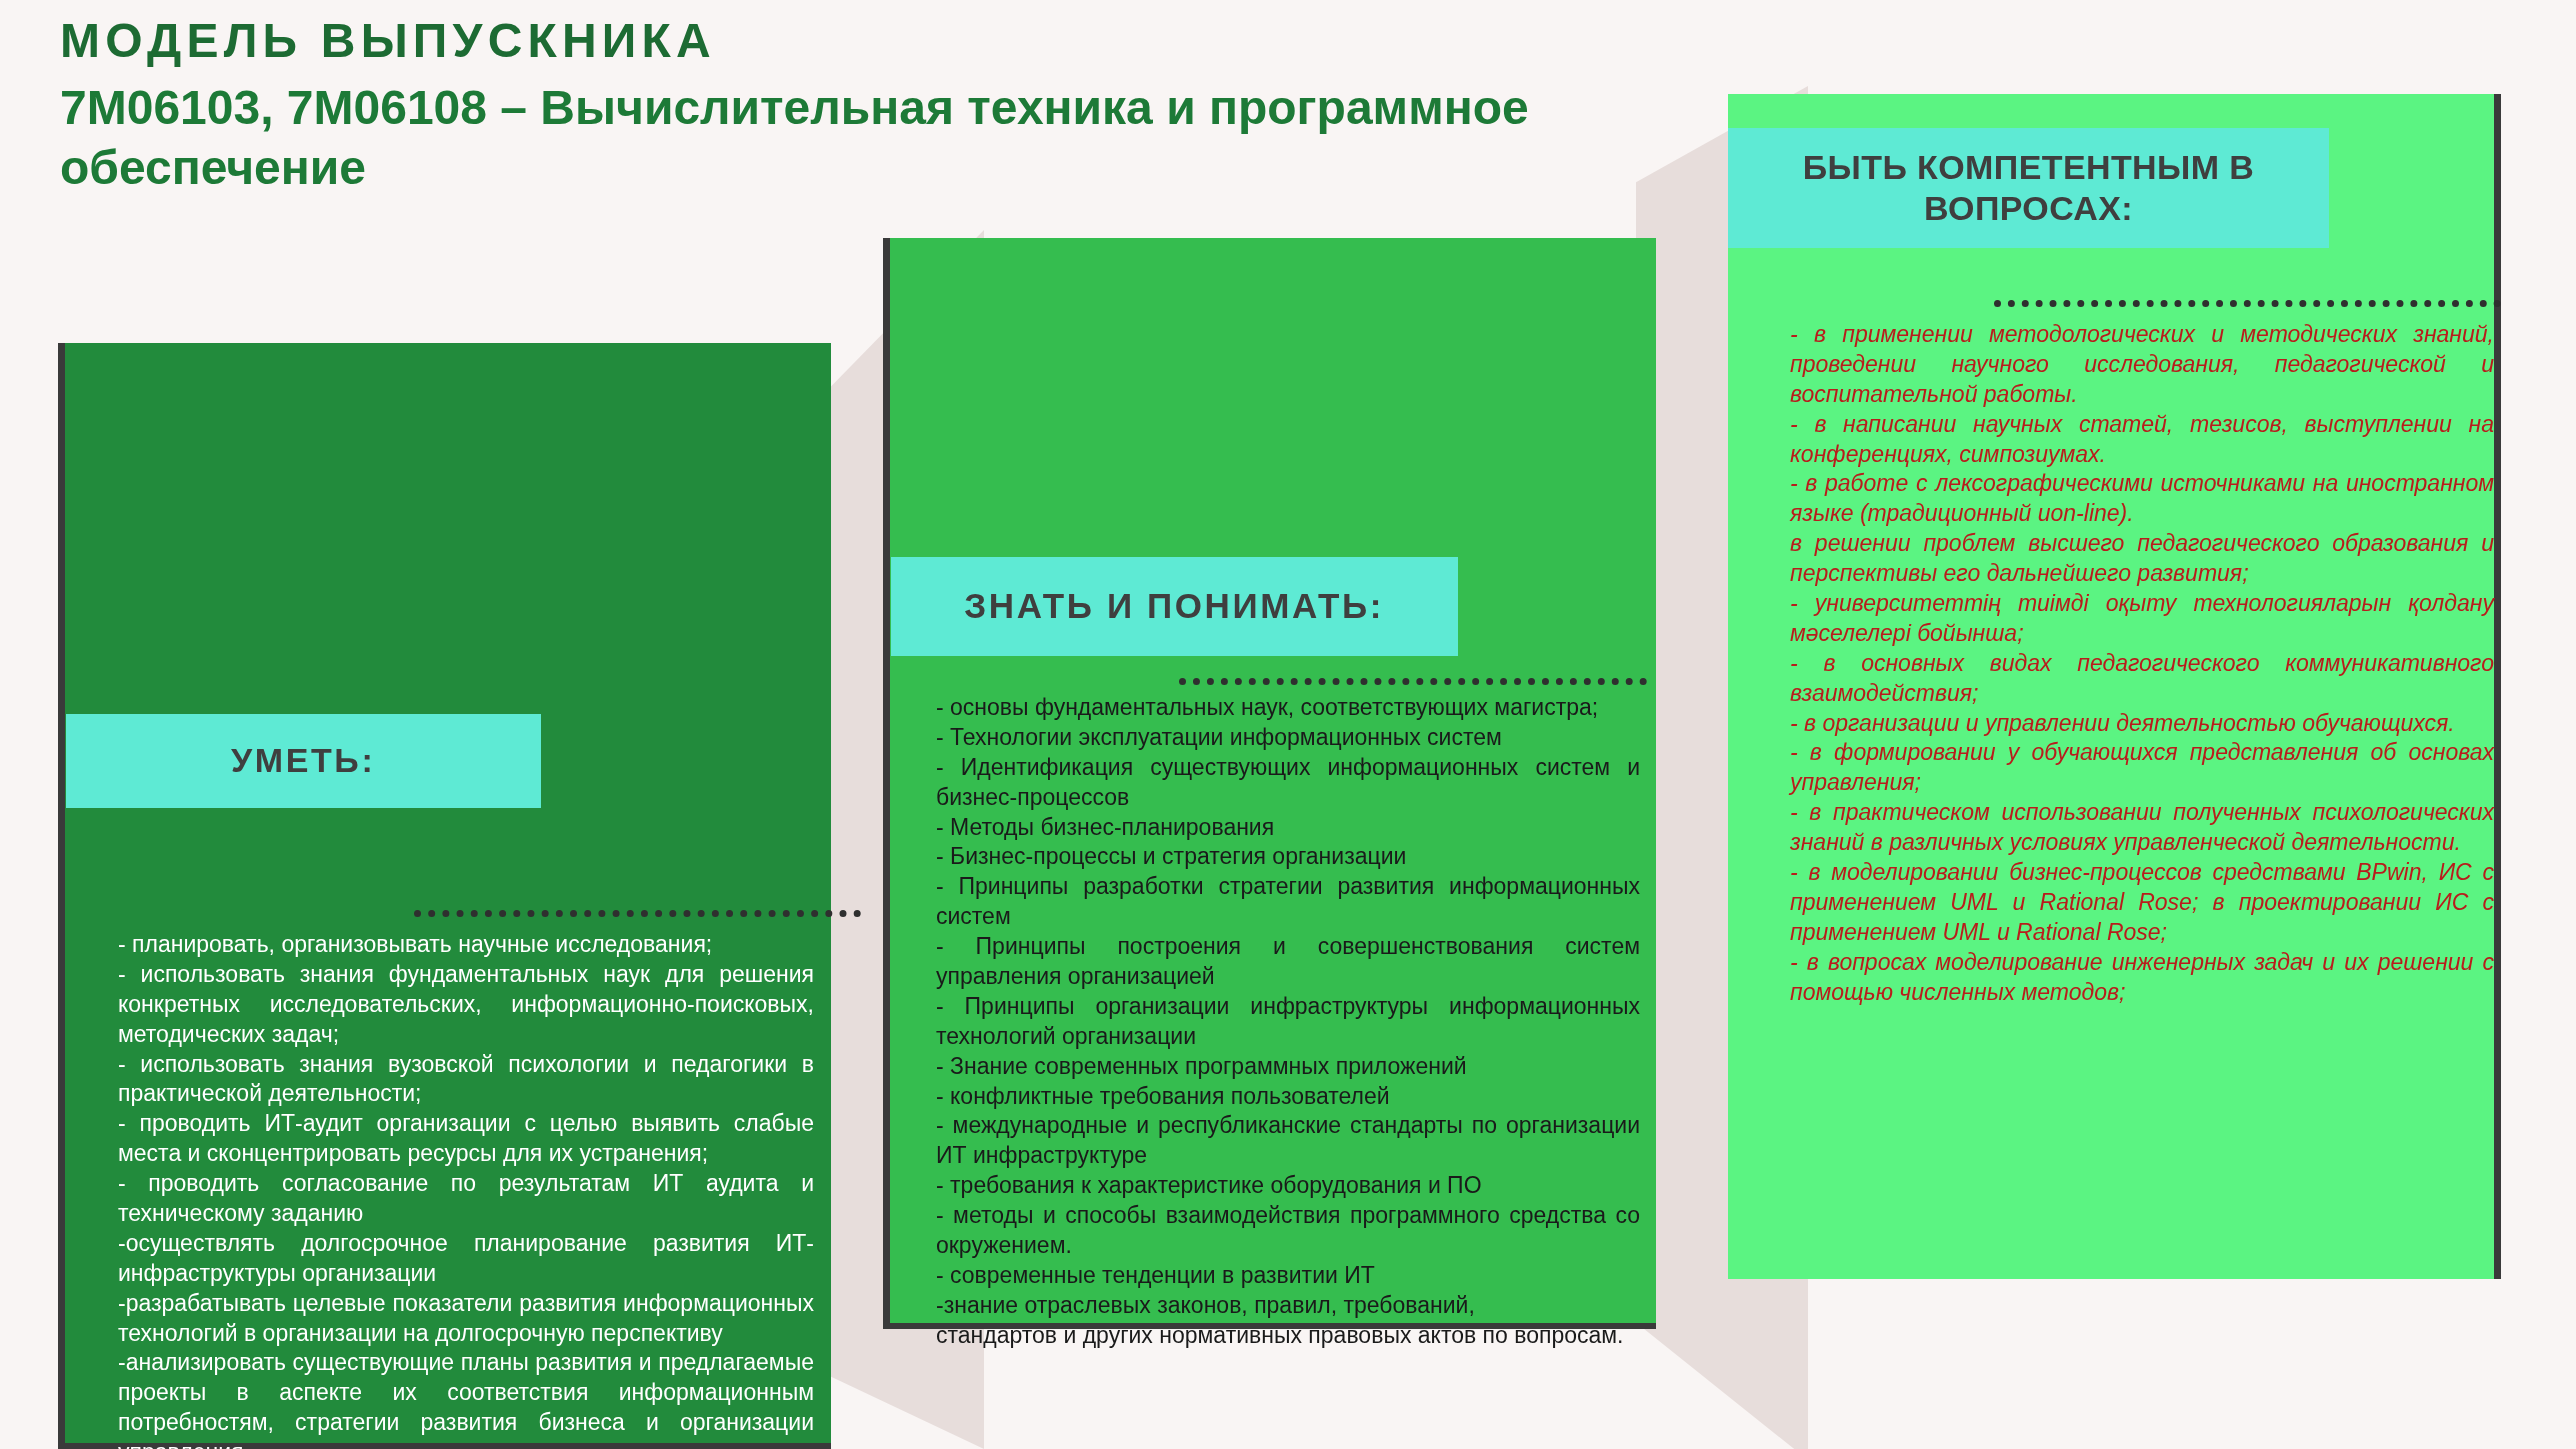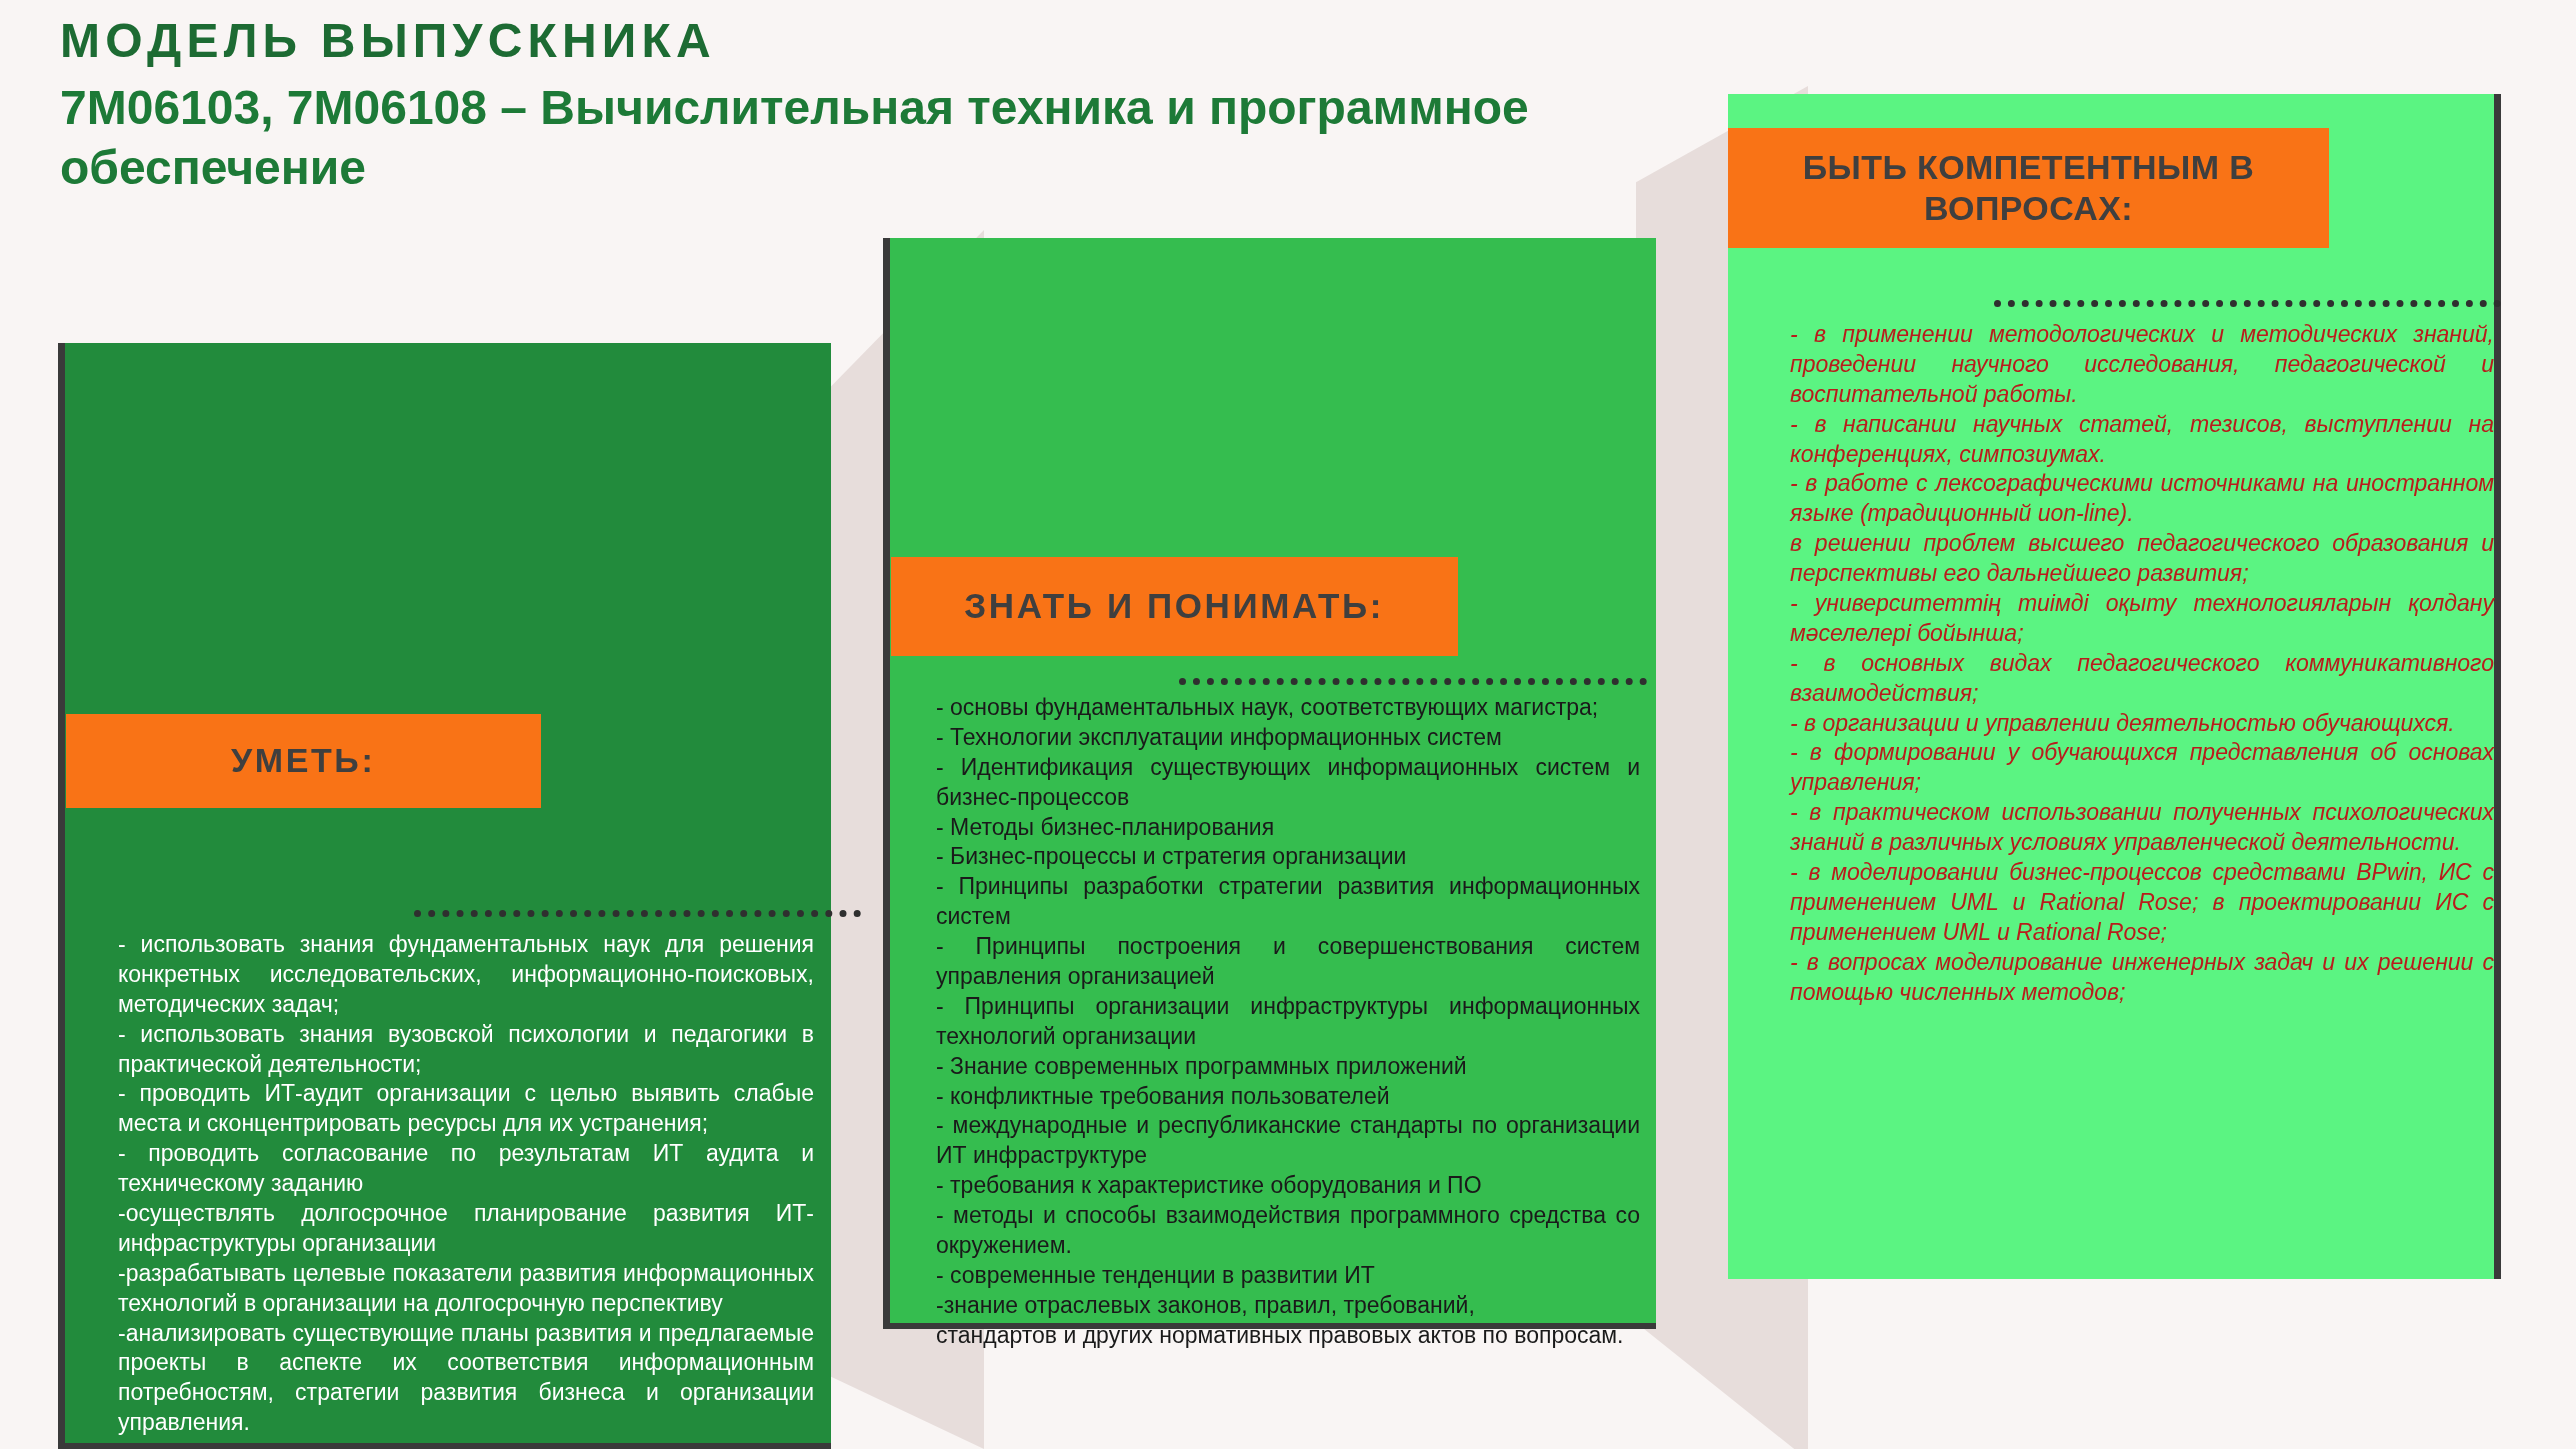--- a/index.html
+++ b/index.html
@@ -44,21 +44,21 @@
   .panel-body {
     position: absolute;
     left: 0; top: 0;
     width: 100%; height: 100%;
     box-sizing: border-box;
     border-left: 7.7px solid #3a3a3a;
     border-bottom: 6px solid #3a3a3a;
   }
   .panel-header {
     position: absolute;
-    background: #f97316;
+    background: #5eead4;
     display: flex;
     align-items: center;
     justify-content: center;
     z-index: 3;
     text-align: center;
   }
   .panel-header-text {
     color: #3f3f3f;
     font-weight: bold;
     line-height: 1.22;
@@ -138,20 +138,21 @@
 <div id="wedge-a"></div>
 <div id="wedge-b"></div>
 
 <div class="panel" id="panel-umet">
   <div class="panel-body"></div>
   <div class="panel-header">
     <span class="panel-header-text">УМЕТЬ:</span>
   </div>
   <div class="dotted-rule"></div>
   <div class="panel-content" id="umet-content">
+      <p>-  планировать,  организовывать  научные исследования;</p>
       <p>- использовать знания фундаментальных наук для решения конкретных исследовательских, информационно-поисковых, методических задач;</p>
       <p>-  использовать  знания  вузовской  психологии  и педагогики в практической деятельности;</p>
       <p>- проводить ИТ-аудит организации с целью выявить слабые места и сконцентрировать ресурсы для их устранения;</p>
       <p>- проводить согласование по результатам ИТ аудита и техническому заданию</p>
       <p>-осуществлять долгосрочное планирование развития ИТ-инфраструктуры организации</p>
       <p>-разрабатывать целевые показатели развития информационных технологий в организации на долгосрочную перспективу</p>
       <p>-анализировать существующие планы развития и предлагаемые проекты в аспекте их соответствия информационным потребностям, стратегии развития бизнеса и организации управления.</p>
     </div>
 </div>
 

